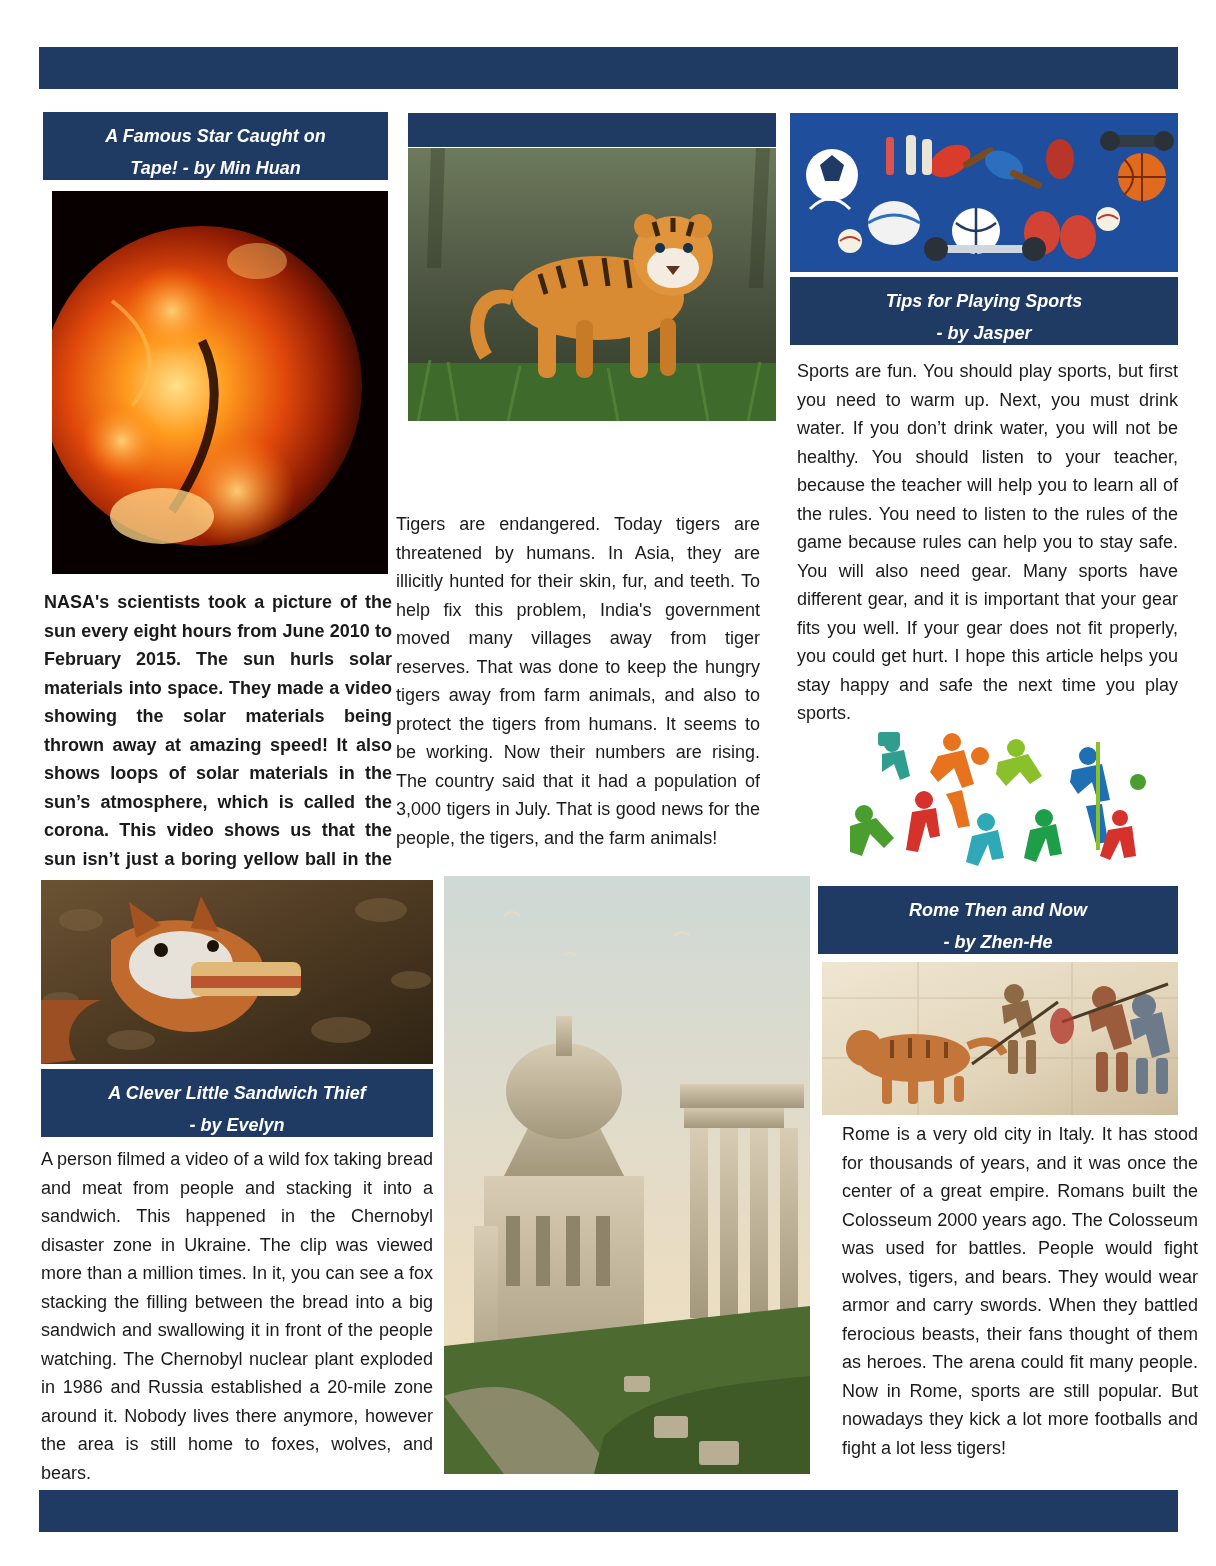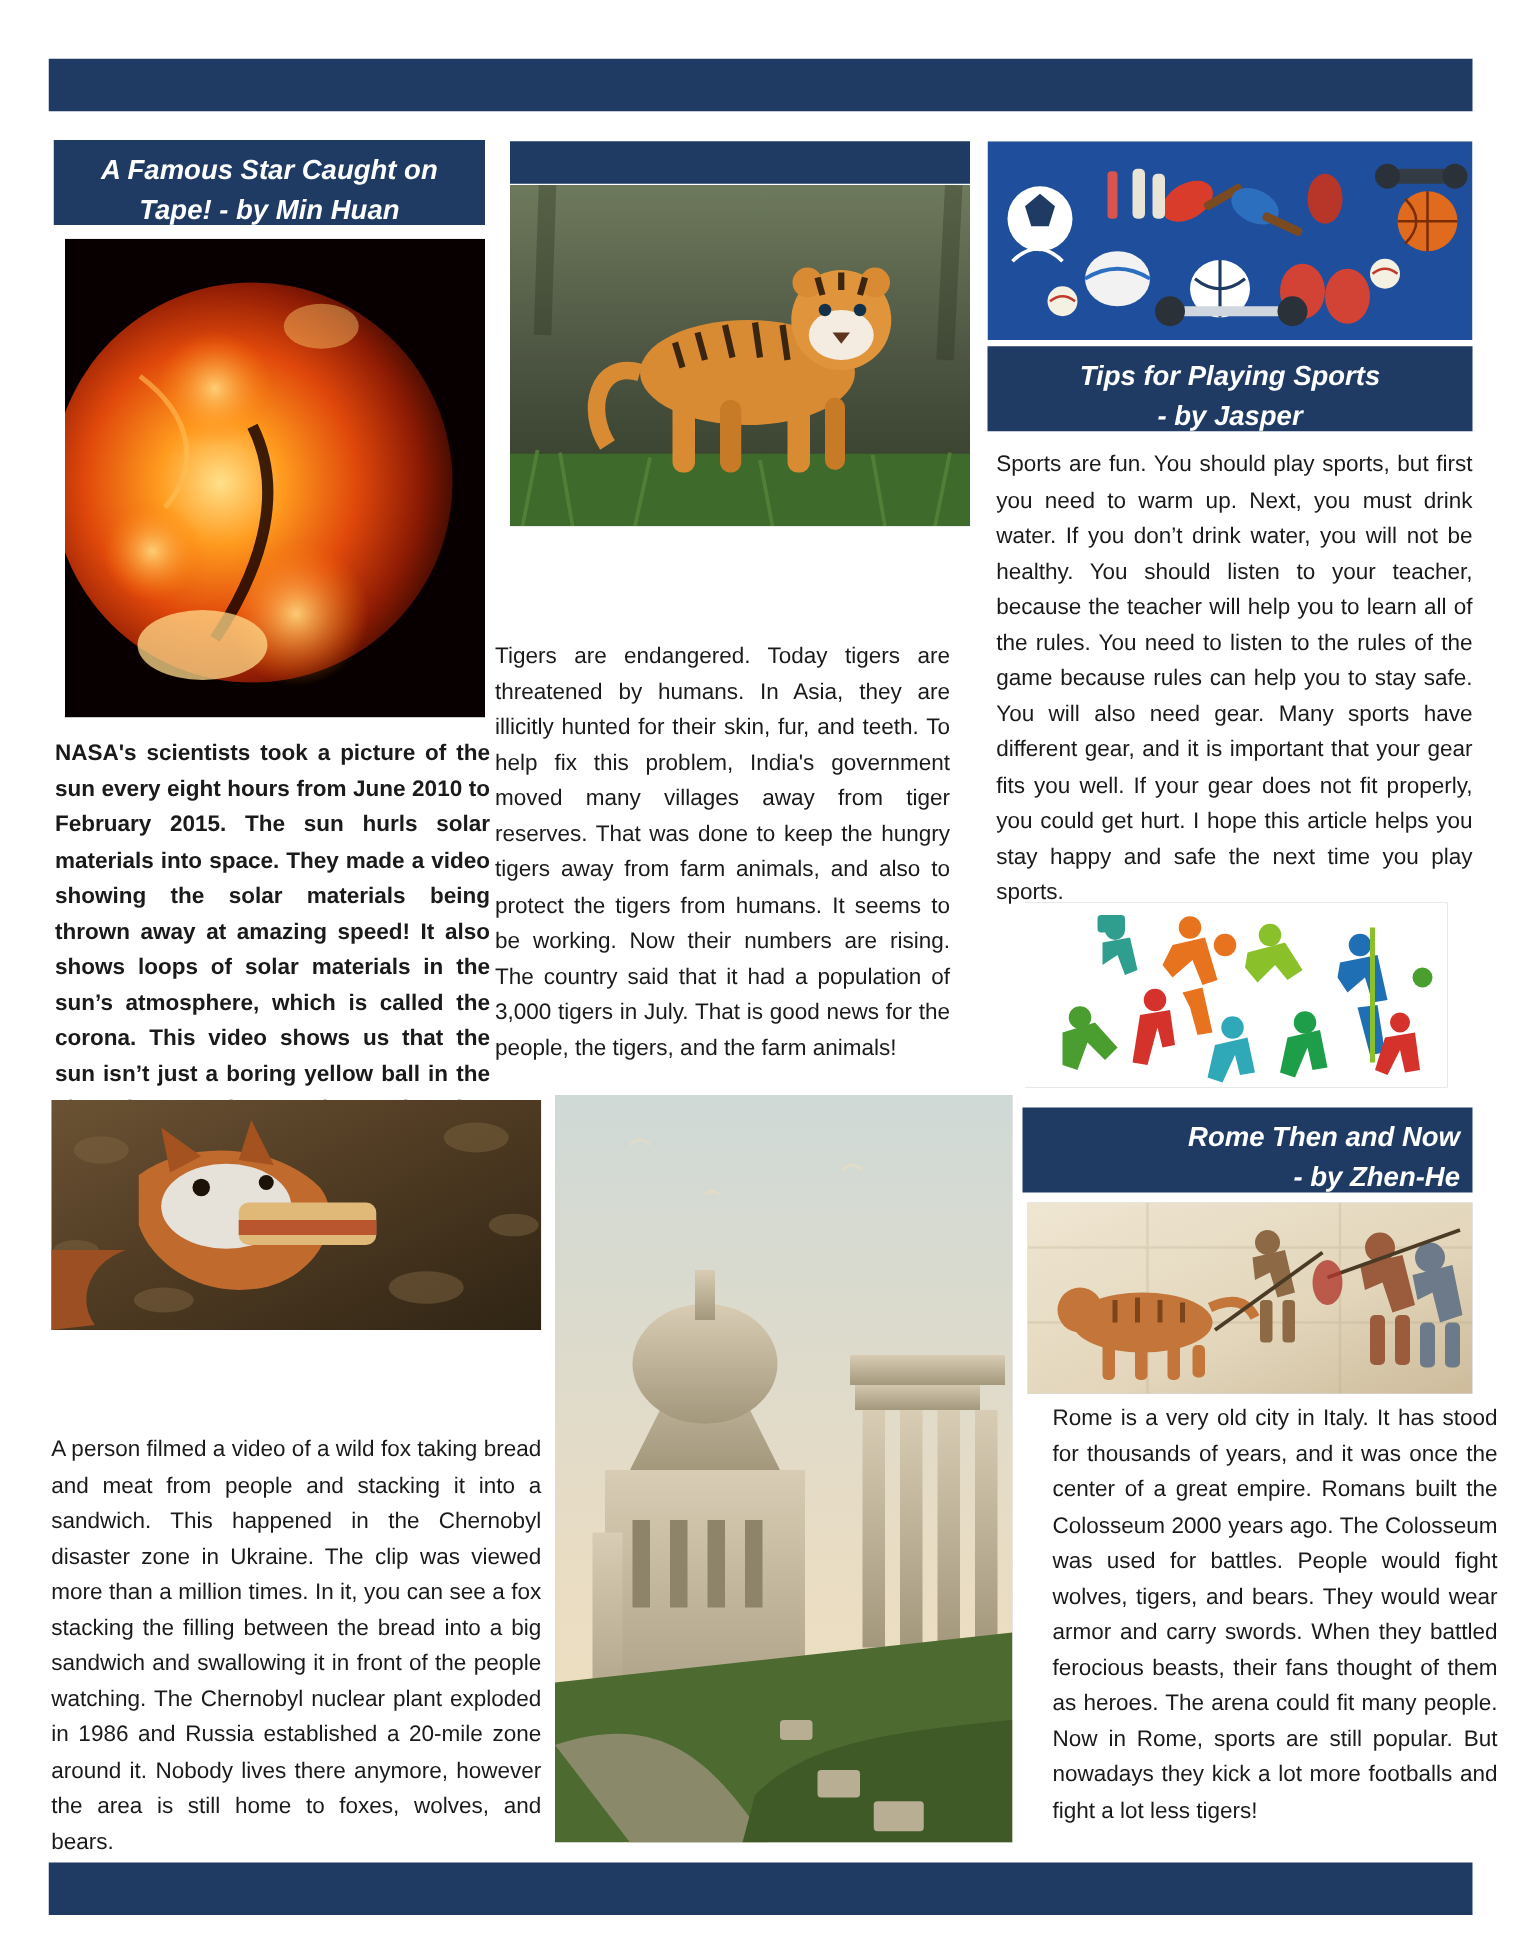--- a/index.html
+++ b/index.html
@@ -27,21 +27,21 @@
   }
   .top-bar { left: 39px; top: 47px; width: 1139px; height: 42px; }
   .bottom-bar { left: 39px; top: 1490px; width: 1139px; height: 42px; }
 
   .headline {
     position: absolute;
     background: #1f3b64;
     color: #ffffff;
     font-style: italic;
     font-weight: bold;
-    font-size: 22px;
+    font-size: 18px;
     line-height: 32px;
     text-align: center;
     box-sizing: border-box;
     padding: 8px 10px;
   }
   .body-text {
     position: absolute;
     font-size: 18px;
     line-height: 28.5px;
     color: #1a1a1a;
@@ -72,21 +72,21 @@
   #t-tiger { left: 396px; top: 510px; width: 364px; height: 330px; }
 
   #img-rome-city { left: 444px; top: 876px; width: 366px; height: 598px; }
 
   
   #img-sports-banner { left: 790px; top: 113px; width: 388px; height: 159px; }
   #h-sports { left: 790px; top: 277px; width: 388px; height: 68px; }
   #t-sports { left: 797px; top: 357px; width: 381px; height: 360px; }
   #img-sports-silhouettes { left: 820px; top: 722px; width: 338px; height: 148px; }
 
-  #h-rome { left: 818px; top: 886px; width: 360px; height: 68px; text-align: right; }
+  #h-rome { left: 818px; top: 886px; width: 360px; height: 68px; }
   #img-rome-fresco { left: 822px; top: 962px; width: 356px; height: 153px; }
   #t-rome { left: 822px; top: 1120px; width: 356px; height: 360px; margin-left: 20px; }
 </style>
 </head>
 <body>
 
 <div class="page">
 
   <div class="bar top-bar"></div>
   <div class="bar bottom-bar"></div>
@@ -148,20 +148,24 @@
       <path d="M150 48 L 160 16 L 178 52 Z" fill="#a4521f"></path>
       <ellipse cx="140" cy="85" rx="52" ry="34" fill="#e6e2da"></ellipse>
       <circle cx="120" cy="70" r="7" fill="#1c1208"></circle>
       <circle cx="172" cy="66" r="6" fill="#1c1208"></circle>
       <rect x="150" y="82" width="110" height="34" rx="8" fill="#e0b877"></rect>
       <rect x="150" y="96" width="110" height="12" fill="#b9552f"></rect>
       <path d="M60 120 C 30 130, 20 160, 35 180 L 0 184 L 0 120 Z" fill="#9c4f23"></path>
     </svg>
   </div>
 
+  <div class="headline" id="h-fox">
+    <span>A Clever Little Sandwich Thief</span><br>
+    <span>- by Evelyn</span>
+  </div>
 
   <div class="body-text" id="t-fox">A person filmed a video of a wild fox taking bread and meat from people and stacking it into a sandwich. This happened in the Chernobyl disaster zone in Ukraine. The clip was viewed more than a million times. In it, you can see a fox stacking the filling between the bread into a big sandwich and swallowing it in front of the people watching. The Chernobyl nuclear plant exploded in 1986 and Russia established a 20-mile zone around it. Nobody lives there anymore, however the area is still home to foxes, wolves, and bears.</div>
 
   <div class="bar" id="bar-mid"></div>
 
   <div class="photo" id="img-tiger">
     <svg viewBox="0 0 368 273" preserveAspectRatio="none">
       <defs>
         <linearGradient id="jungle" x1="0" y1="0" x2="0" y2="1">
           <stop offset="0%" stop-color="#6e7a5c"></stop>

